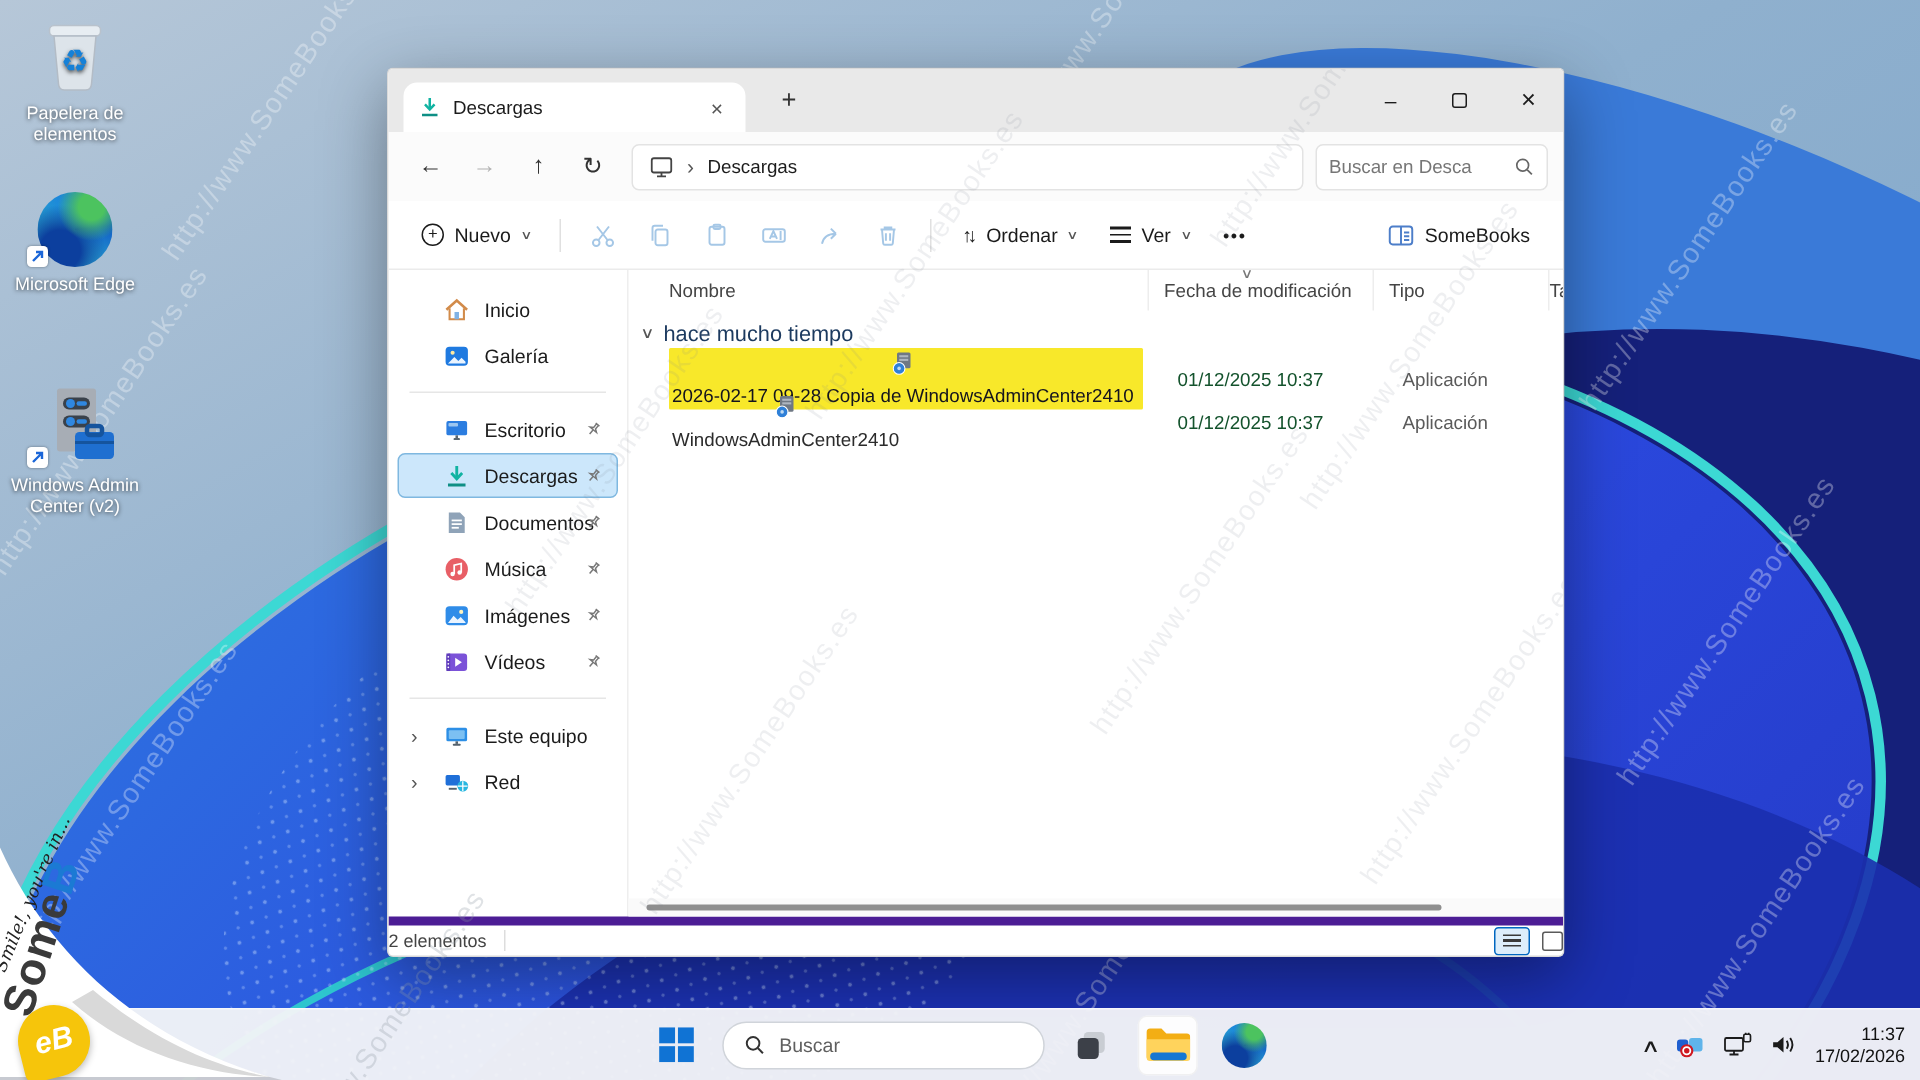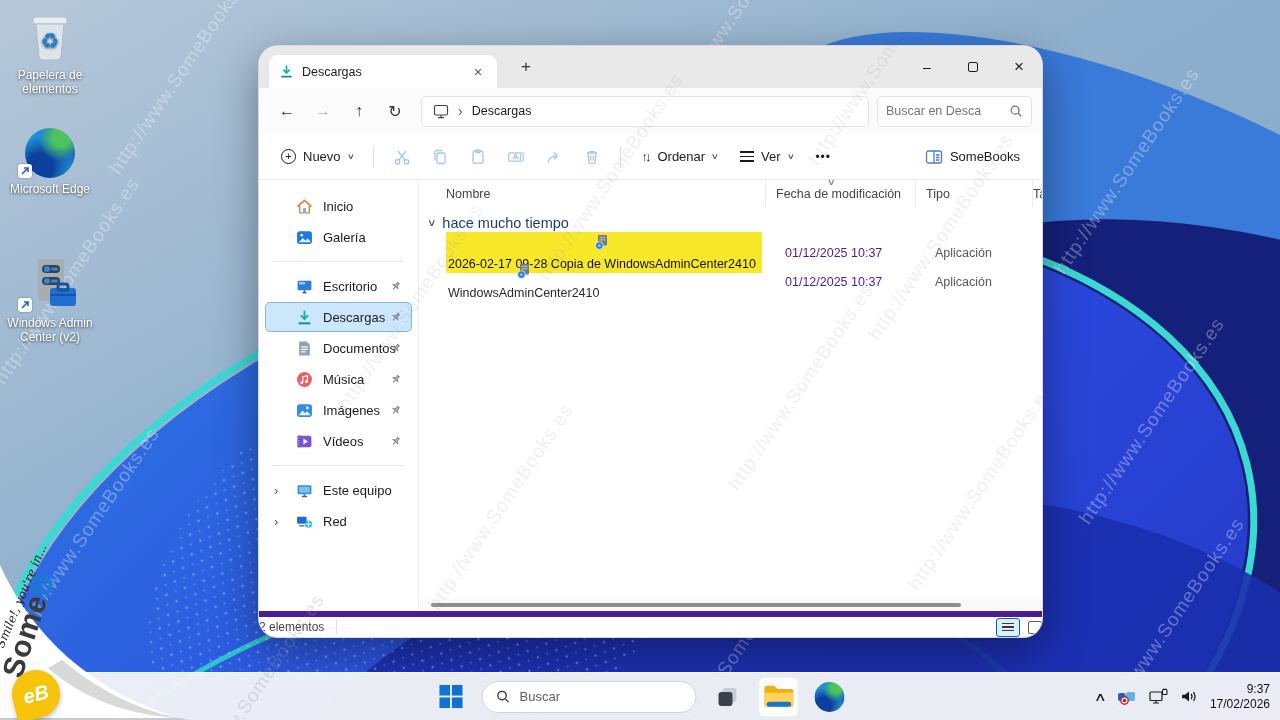--- a/index.html
+++ b/index.html
@@ -28,21 +28,21 @@
       radial-gradient(circle at 30% 78%, #0c3f9e 0 26%, rgba(12,63,158,0) 58%),
       conic-gradient(from 210deg, #36c2b8, #1b86dc 35%, #1059c8 65%, #2aa7cf 85%, #36c2b8); }
   .edge-sm { width:30px; height:30px; border-radius:50%;
     background:
       radial-gradient(circle at 72% 20%, #4cc35f 0 16%, rgba(76,195,95,0) 42%),
       radial-gradient(circle at 30% 78%, #0c3f9e 0 26%, rgba(12,63,158,0) 58%),
       conic-gradient(from 210deg, #36c2b8, #1b86dc 35%, #1059c8 65%, #2aa7cf 85%, #36c2b8); }
 
   
   .window { position:absolute; left:258px; top:45px; width:785px; height:593px; z-index:3;
-            background:#fff; border-radius:20px; box-shadow:0 14px 44px rgba(0,0,0,.38);
+            background:#fff; border-radius:4px; box-shadow:0 14px 44px rgba(0,0,0,.38);
             display:flex; flex-direction:column; overflow:hidden; border:1px solid rgba(0,0,0,.15); }
   .tabstrip { height:42px; background:#e9e9e9; display:flex; align-items:flex-end; position:relative; flex:none; }
   .tab { margin-left:10px; width:228px; height:33px; background:#fff; border-radius:9px 9px 0 0;
          display:flex; align-items:center; gap:8px; padding:0 10px; font-size:12.5px; color:#1b1b1b; }
   .tab-close { margin-left:auto; font-size:14px; color:#555; width:18px; text-align:center; cursor:default; }
   .newtab { margin-left:16px; align-self:center; font-size:17px; color:#333; width:26px; text-align:center; }
   .winbtns { position:absolute; right:0; top:0; height:100%; display:flex; }
   .winbtn { width:46px; height:100%; display:flex; align-items:center; justify-content:center; color:#1b1b1b; font-size:14px; }
   .maxbox { width:10px; height:10px; border:1.2px solid #1b1b1b; border-radius:2px; }
 
@@ -91,21 +91,21 @@
   .hc-sliver { width:10px; overflow:hidden; border-left:1px solid #ededed; white-space:nowrap; }
   .sortcaret { position:absolute; top:-3px; left:62px; font-size:9px; color:#777; transform:scaleX(1.3); }
 
   .grouphdr { height:31px; display:flex; align-items:center; gap:7px; padding-left:9px;
               font-size:14.5px; color:#1c3a5f; flex:none; }
   .grouphdr .gchev { font-size:10px; color:#555; transform:scaleX(1.3); }
   .frow { height:29px; display:flex; align-items:center; font-size:12.5px; flex:none; }
   .fc-name { flex:1; padding-left:27px; display:flex; align-items:center; min-width:0; }
   .namewrap { display:flex; align-items:center; gap:7px; padding:2px 6px 2px 2px; border-radius:1px; color:#2b2b2b; white-space:nowrap;flex-direction:column; }
   .namewrap.hl { background:#f8e82a; color:#14141e; }
-  .fc-fecha { width:150px; padding-left:10px; color:#4c1d95; }
+  .fc-fecha { width:150px; padding-left:10px; color:#14532d; }
   .fc-tipo { width:117px; padding-left:10px; color:#5a5a5a; }
   .hscroll { height:12px; margin-top:auto; background:#fafafa; display:flex; align-items:center; flex:none; }
   .hthumb { height:4px; width:530px; margin-left:12px; background:#8f8f8f; border-radius:2px; }
 
   .statusbar { height:26px; border-top:6px solid #4c1d95; display:flex; align-items:center;
                padding:0 0; font-size:12px; color:#444; flex:none; }
   .stdiv { width:1px; height:14px; background:#ddd; margin-left:12px; }
   .stviews { margin-left:auto; display:flex; align-items:center; gap:8px; }
   .sv1 { width:24px; height:19px; background:#ddeefb; border:1px solid #0067c0; border-radius:3px;
          display:flex; flex-direction:column; justify-content:center; align-items:center; gap:2px; }
@@ -608,21 +608,21 @@
       <rect x="1" y="4" width="12" height="8.5" rx="1" stroke="#1b1b1b" fill="none" stroke-width="1.2"></rect>
       <path d="M7,12.5 v2.3 M4,15 h6" stroke="#1b1b1b" stroke-width="1.2" fill="none"></path>
       <rect x="13.5" y="1.5" width="4.5" height="5" rx="1" stroke="#1b1b1b" fill="none" stroke-width="1.1"></rect>
       <path d="M14.8,1.5 v-1 M16.8,1.5 v-1" stroke="#1b1b1b" stroke-width="1.1"></path>
     </svg>
     <svg width="18" height="17" viewBox="0 0 16 16">
       <path d="M1.5,6.4 H4.2 L8,3.2 v9.6 L4.2,9.6 H1.5 Z" fill="#1b1b1b"></path>
       <path d="M10,5.5 q1.6,2.5 0,5 M12.2,3.8 q2.8,4.2 0,8.4" stroke="#1b1b1b" fill="none" stroke-width="1.2"></path>
     </svg>
     <div class="clock">
-      <div>9:37</div>
+      <div>11:37</div>
       <div>17/02/2026</div>
     </div>
   </div>
 </div>
 
 <svg class="curl" width="190" height="160" viewBox="0 0 190 160">
   <path d="M0,12 C32,78 95,138 188,160 L0,160 Z" fill="rgba(0,0,0,0.15)"></path>
   <path d="M0,5 C30,72 90,132 180,158 L0,158 Z" fill="#ffffff"></path>
   <path d="M62,100 C108,138 148,152 180,158 C132,156 84,140 48,108 Z" fill="#d9d9d9"></path>
 </svg>

